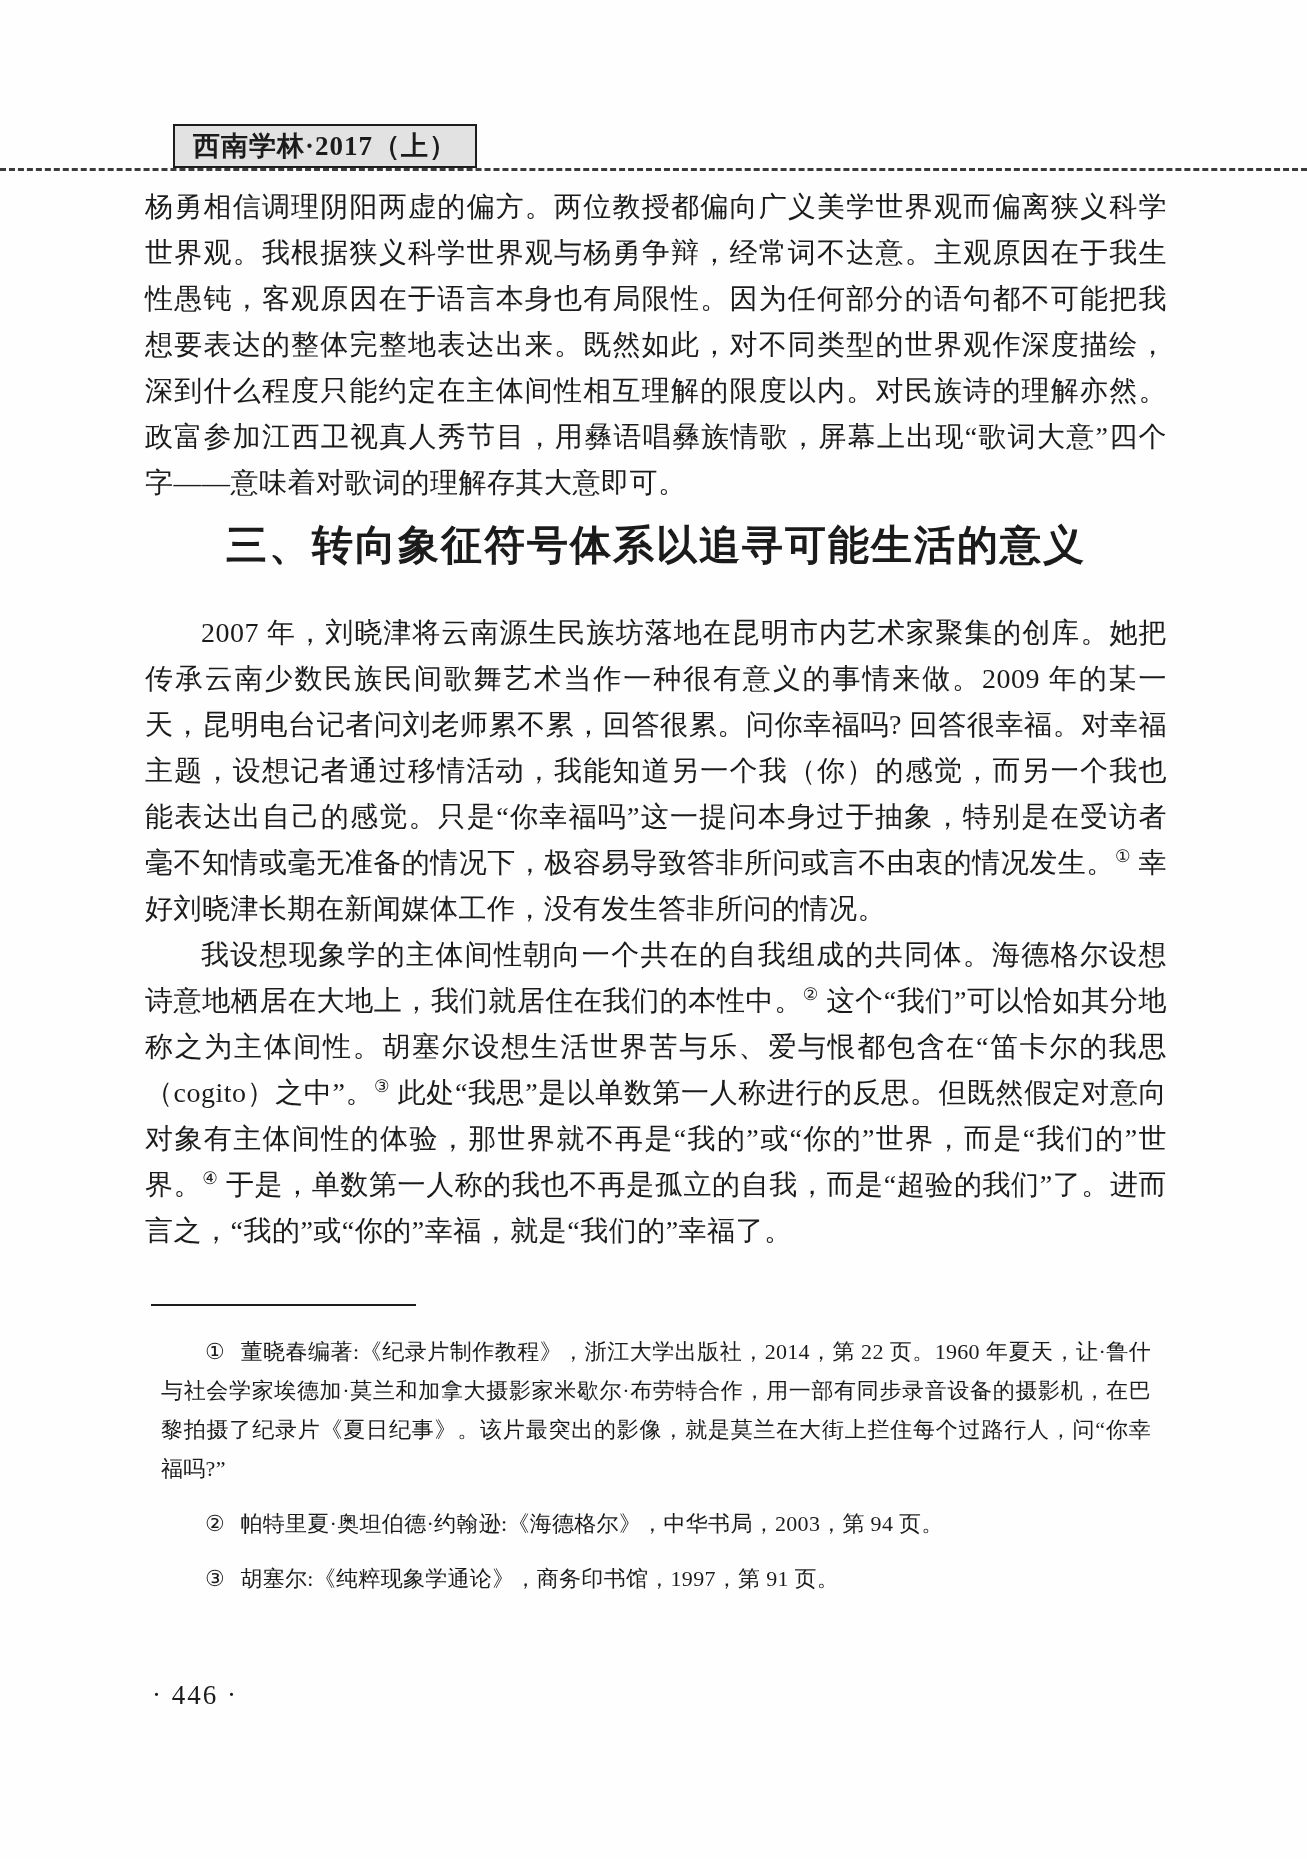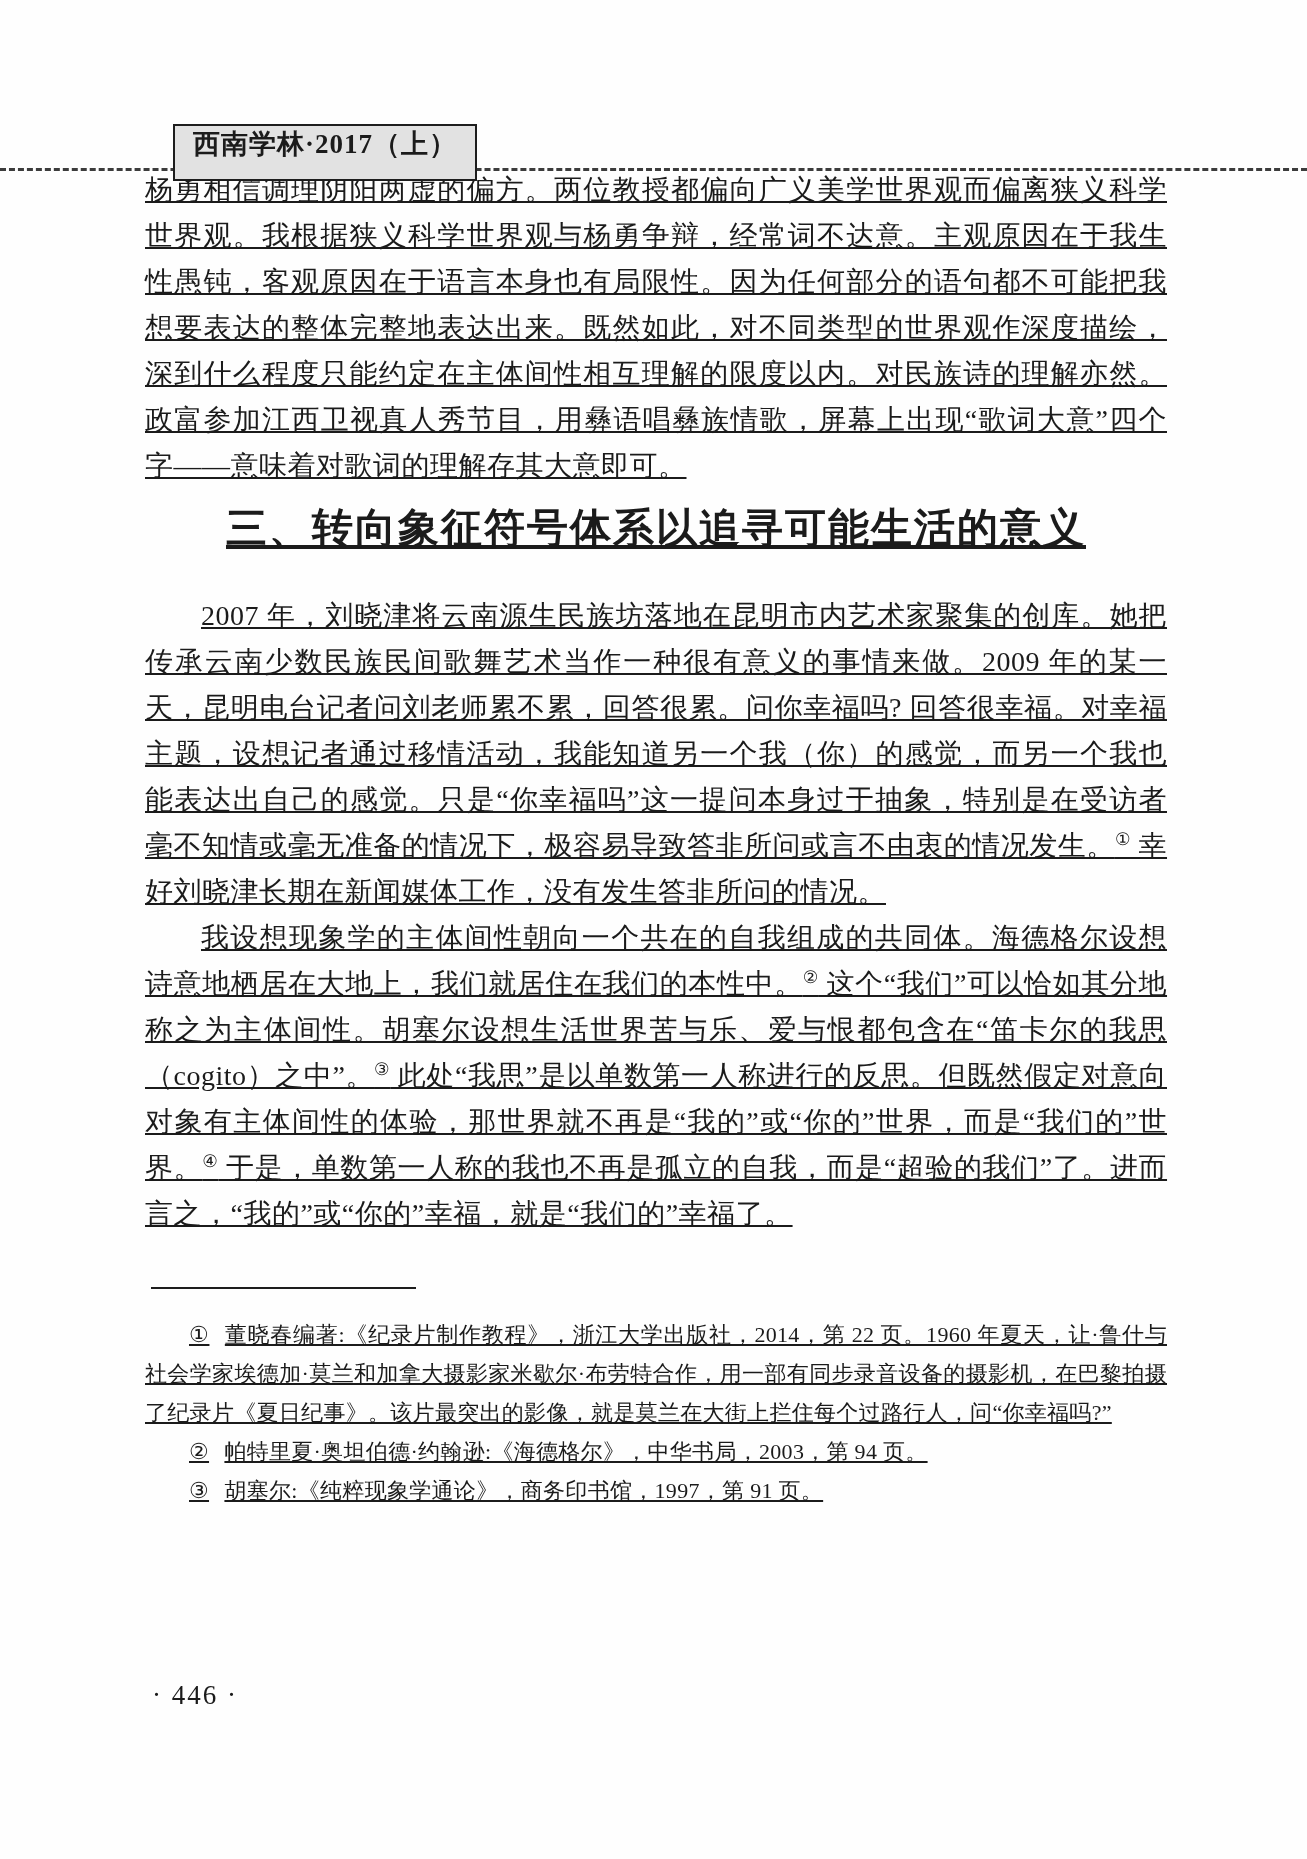--- a/index.html
+++ b/index.html
@@ -24,41 +24,41 @@
     width: 1307px;
     height: 0;
     border-top: 3px dashed #3c3c3c;
     z-index: 1;
   }
   .header-box {
     position: absolute;
     left: 173px;
     top: 124px;
     width: 304px;
-    height: 57px;
+    height: 44px;
     background: #e2e2e2;
     border: 2px solid #1d1d1d;
     box-sizing: border-box;
     display: flex;
+    align-items: center;
     justify-content: center;
     z-index: 2;
   }
   .header-title {
     font-size: 27px;
     font-weight: bold;
     letter-spacing: 1px;
     white-space: nowrap;
   }
   
   .content {
     position: absolute;
     left: 145px;
-    top: 167px;
+    top: 184px;
     width: 1022px;
-    text-decoration: underline;
   }
   p.body-para {
     margin: 0;
     font-size: 28px;
     line-height: 46px;
     text-align: justify;
     letter-spacing: 0.5px;
   }
   p.body-para.indent {
     text-indent: 2em;
@@ -78,21 +78,21 @@
     line-height: 50px;
   }
   
   .fn-separator {
     width: 265px;
     height: 0;
     border-top: 2px solid #1d1d1d;
     margin: 50px 0 26px 6px;
   }
   .footnotes p.footnote {
-    margin: 0;
+    margin: 16px;
     font-size: 22px;
     line-height: 39px;
     text-align: justify;
     text-indent: 2em;
     letter-spacing: 0.3px;
   }
   .fn-marker {
     margin-right: 0.7em;
   }
   

